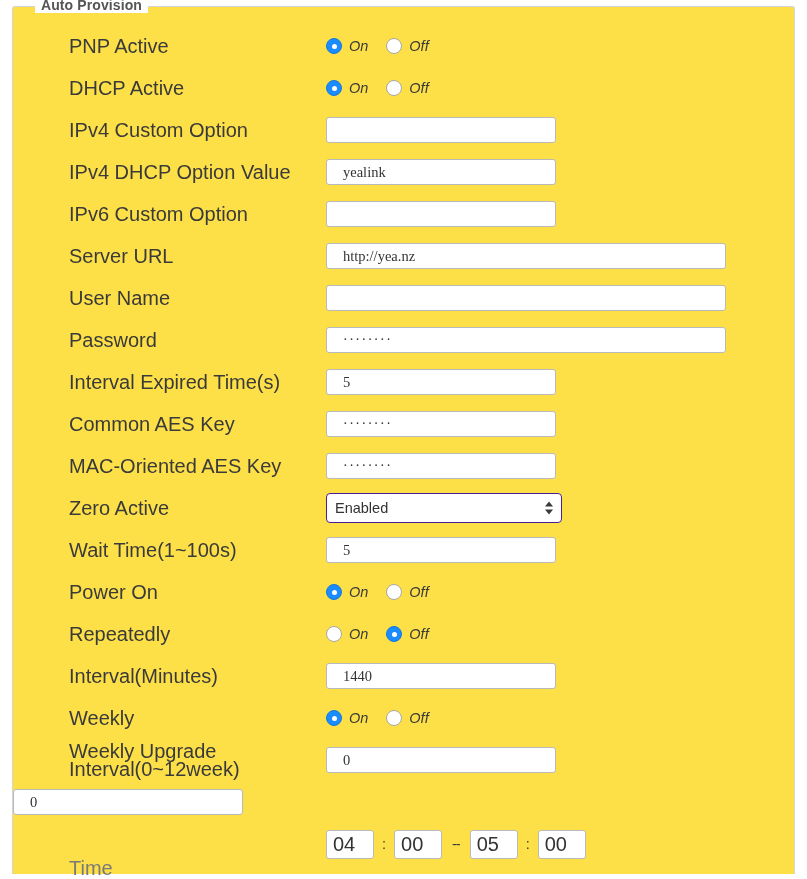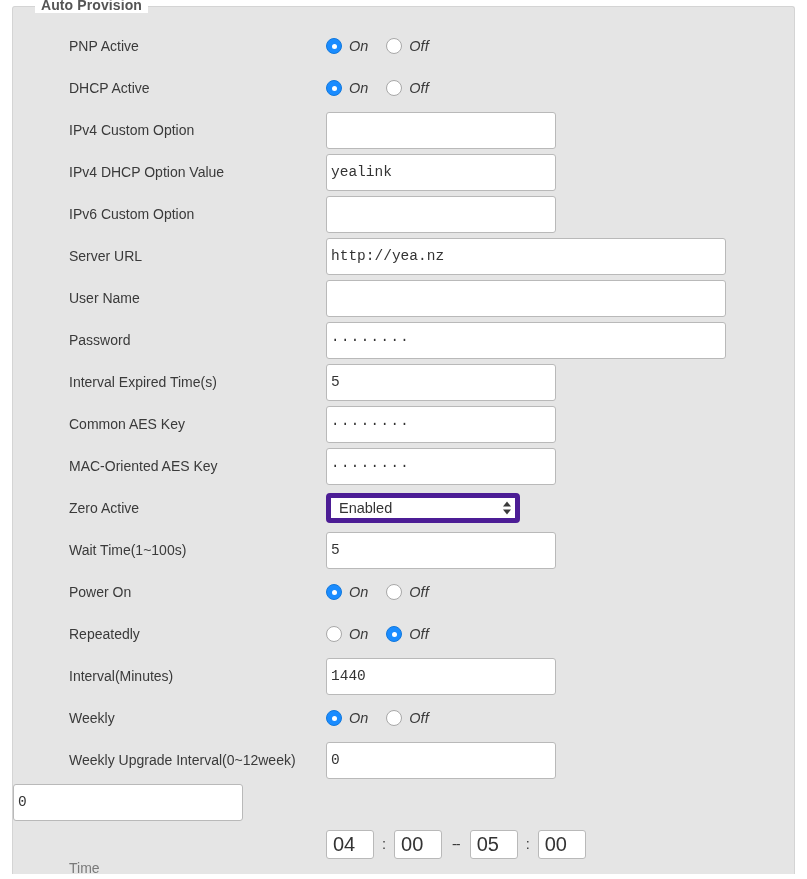--- a/index.html
+++ b/index.html
@@ -35,21 +35,21 @@
 
   .panel {
     position: absolute;
     left: 12px;
     top: 6px;
     width: 783px;
     height: 868px;
     border: 1px solid #d4d4d4;
     border-bottom: none;
     border-radius: 3px 3px 0 0;
-    background: #e5e5e5;
+    background: #fde047;
     box-sizing: border-box;
   }
 
   .panel-title {
     position: absolute;
     left: 22px;
     top: -10px;
     background: #ffffff;
     padding: 0 6px;
     font-size: 14px;
@@ -69,56 +69,56 @@
     position: relative;
     height: 42px;
     display: flex;
     align-items: center;
   }
 
   .label {
     width: 313px;
     padding-left: 56px;
     box-sizing: border-box;
-    font-size: 14px;
+    font-size: 20px;
     color: #3a3a3a;
     line-height: 18px;
   }
 
   .control {
     flex: 1;
     display: flex;
     align-items: center;
     height: 100%;
   }
 
   input.txt {
     box-sizing: border-box;
-    height: 37px;
+    height: 26px;
     border: 1px solid #b9b9b9;
     border-radius: 3px;
     background: #ffffff;
-    font-family: Liberation Mono, monospace;
+    font-family: Liberation Serif, serif;
     font-size: 14.5px;
     color: #333333;
-    padding: 0 4px;
+    padding: 0 16px;
     outline: none;
   }
   input.txt.w230 { width: 230px; }
   input.txt.w400 { width: 400px; }
   input.txt.pw {
     letter-spacing: 1.5px;
     font-size: 14px;
   }
 
   select.sel {
     box-sizing: border-box;
-    width: 194px;
+    width: 236px;
     height: 30px;
-    border: 5px solid #4c1d95;
+    border: 1px solid #4c1d95;
     border-radius: 4px;
     background: #ffffff;
     font-family: "Liberation Sans", sans-serif;
     font-size: 14.5px;
     color: #333333;
     padding: 0 8px;
     -webkit-appearance: none;
     -moz-appearance: none;
     appearance: none;
     outline: none;

